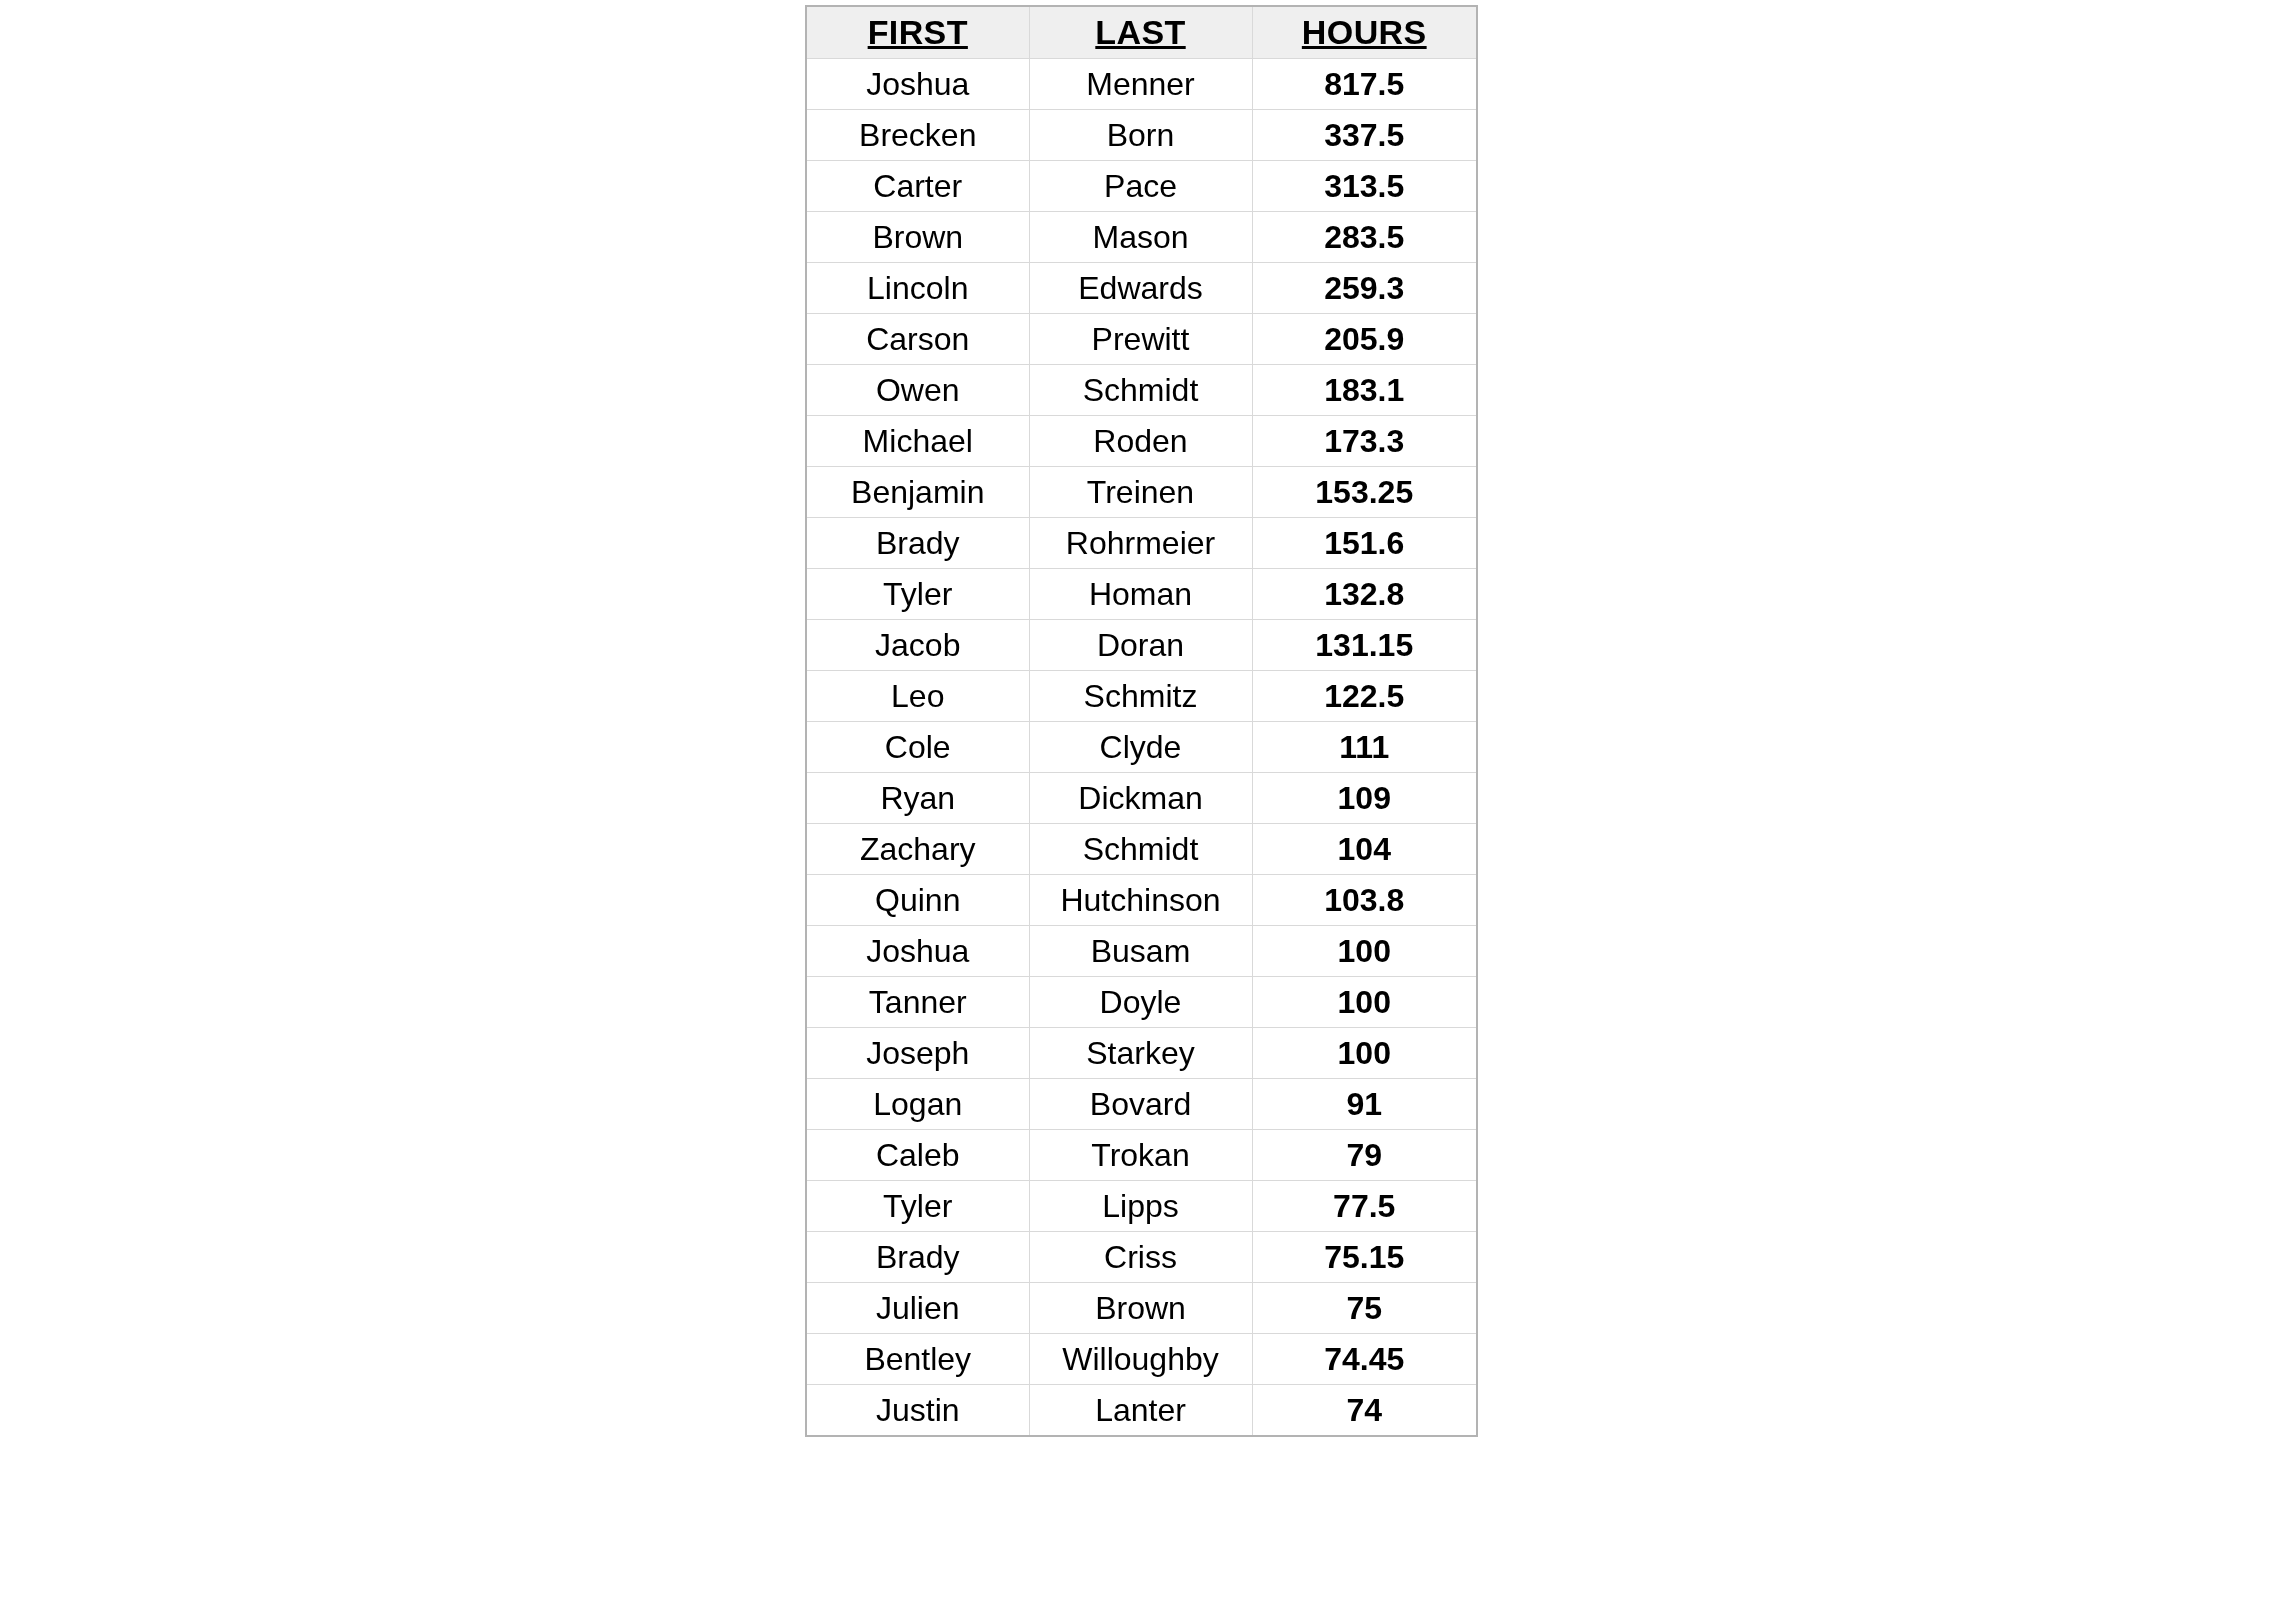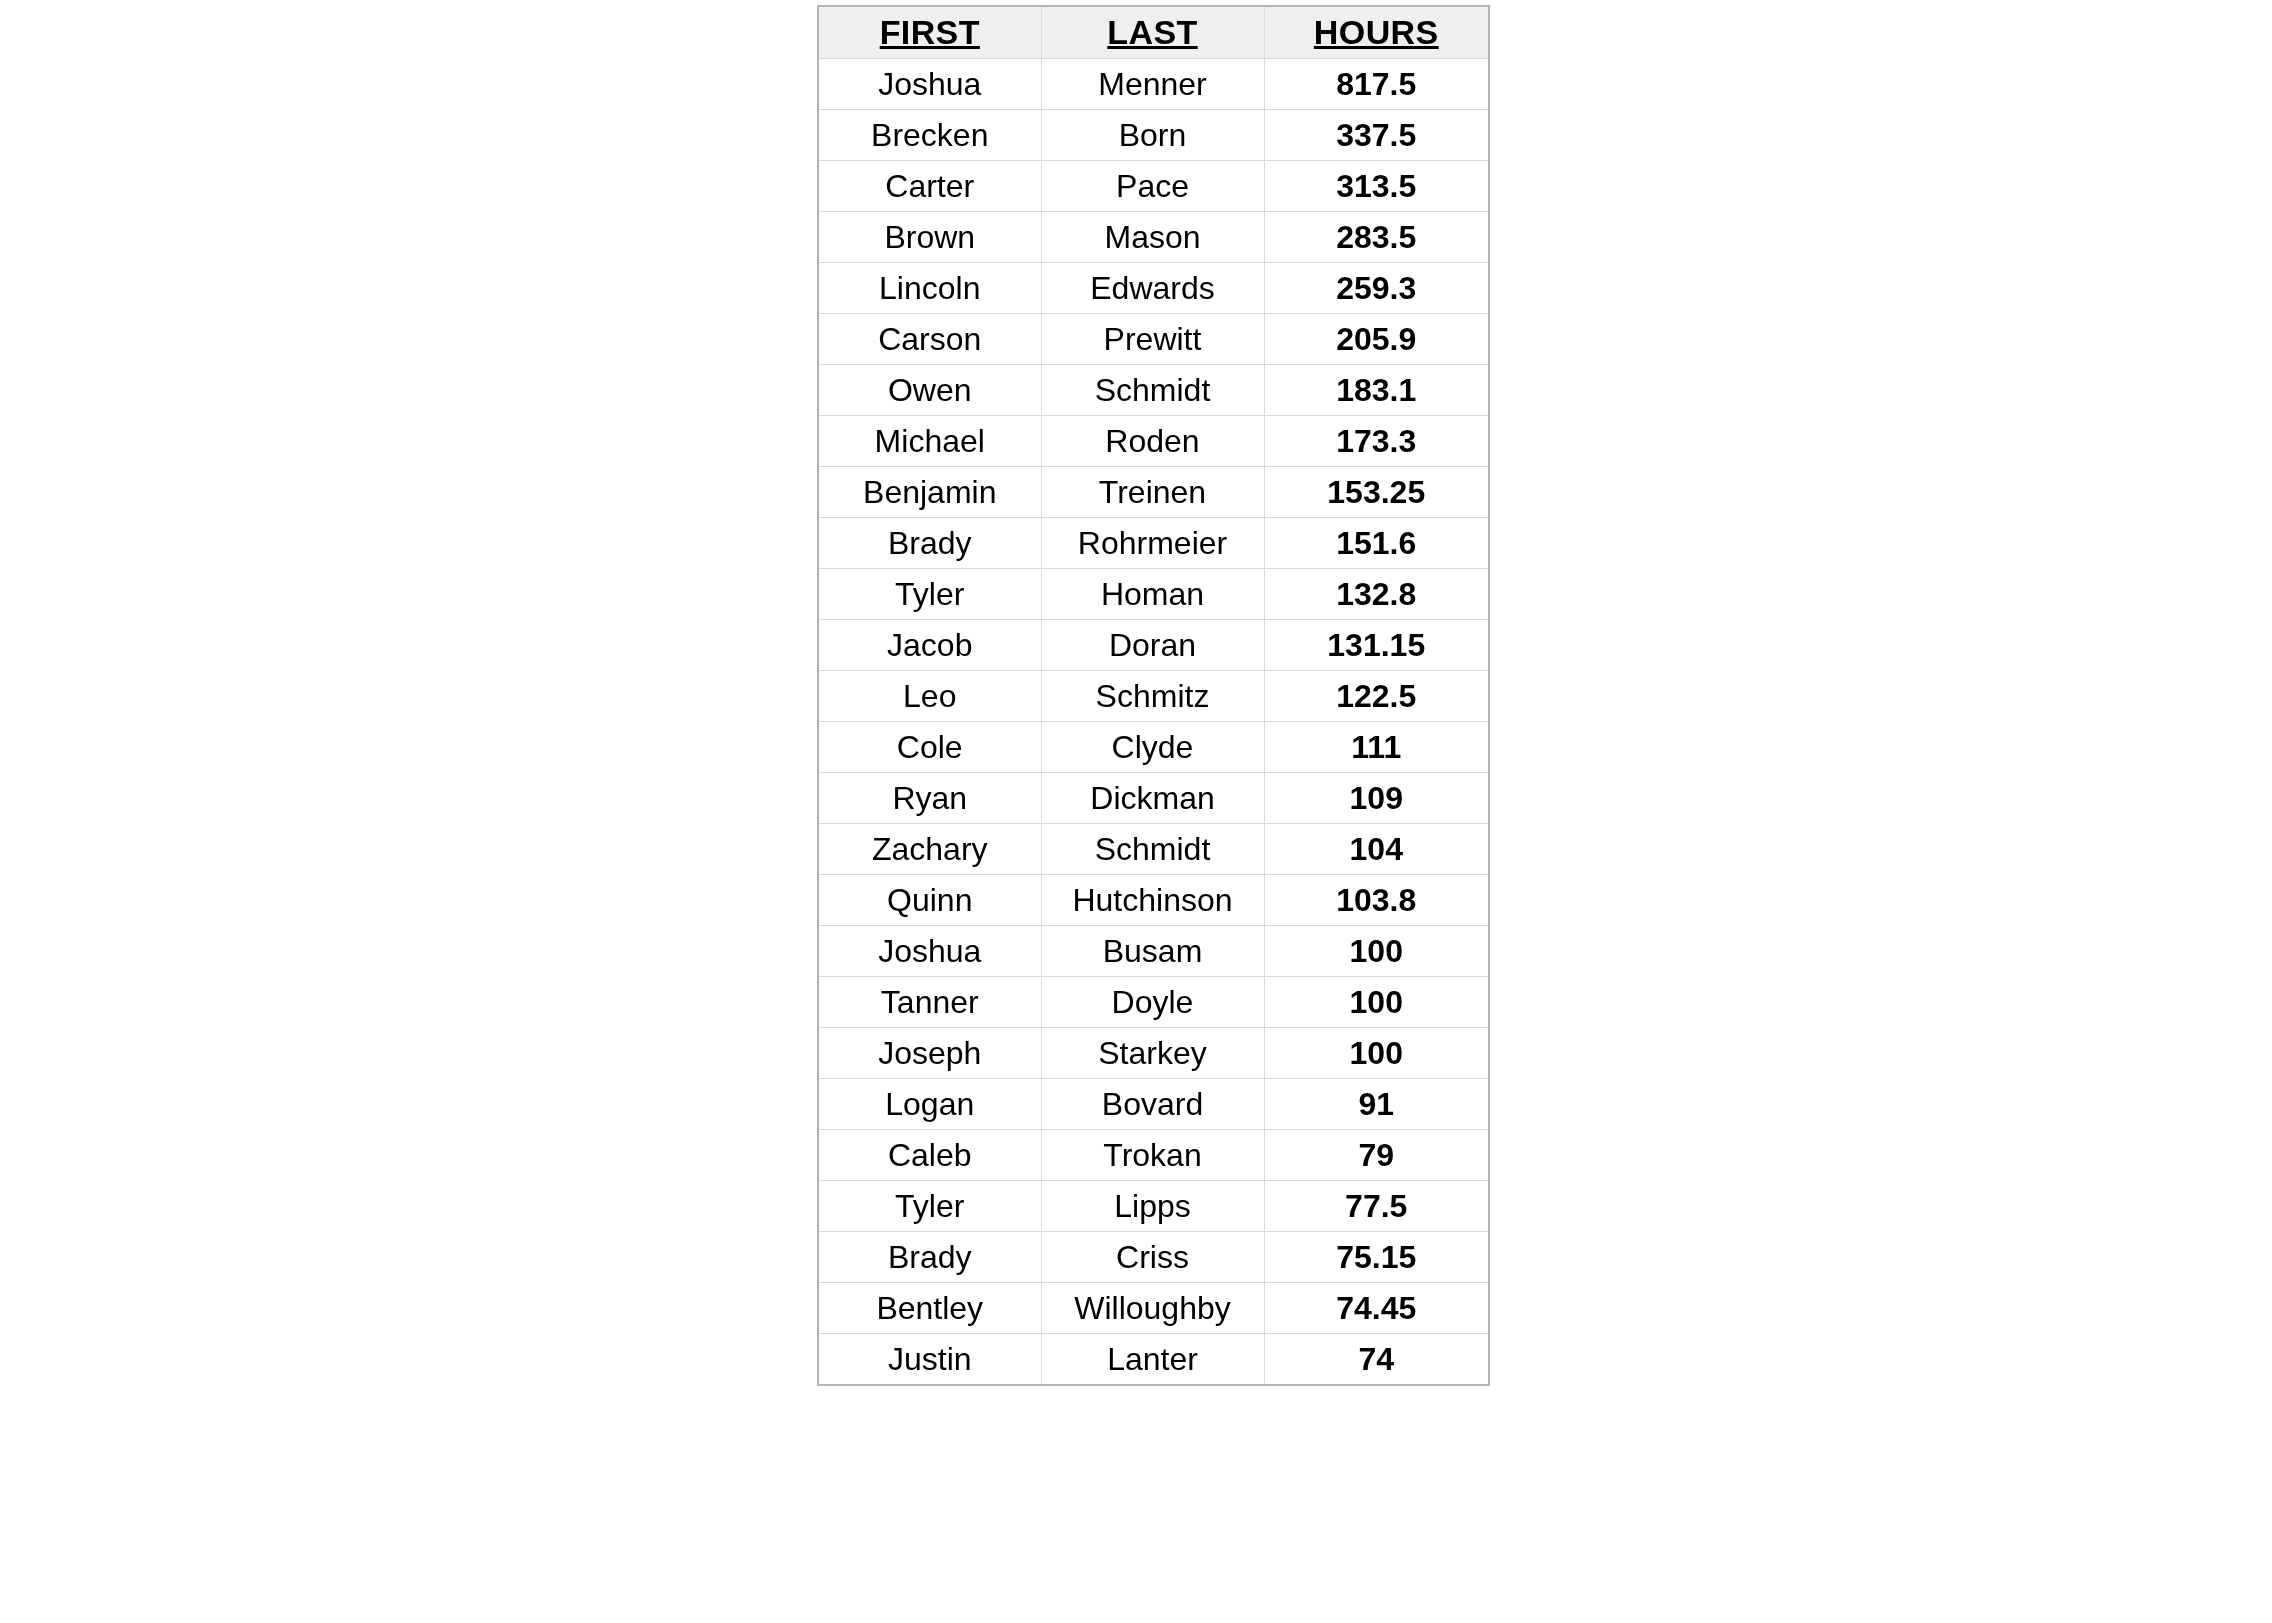--- a/index.html
+++ b/index.html
@@ -13,21 +13,20 @@
   }
   .table-wrap {
     position: absolute;
     left: 805px;
     top: 5.3px;
   }
   table.hours-table {
     border-collapse: collapse;
     table-layout: fixed;
     border: 2.7px solid #b3b3b3;
-    margin-left: 12px;
   }
   col.col-first  { width: 223px; }
   col.col-last   { width: 223px; }
   col.col-hours  { width: 225px; }
   th, td {
     border: 1.8px solid #d9d9d9;
     text-align: center;
     vertical-align: middle;
     overflow: hidden;
     white-space: nowrap;
@@ -182,20 +181,25 @@
           <td>Tyler</td>
           <td>Lipps</td>
           <td class="hours">77.5</td>
         </tr>
         <tr>
           <td>Brady</td>
           <td>Criss</td>
           <td class="hours">75.15</td>
         </tr>
         <tr>
+          <td>Julien</td>
+          <td>Brown</td>
+          <td class="hours">75</td>
+        </tr>
+        <tr>
           <td>Bentley</td>
           <td>Willoughby</td>
           <td class="hours">74.45</td>
         </tr>
         <tr>
           <td>Justin</td>
           <td>Lanter</td>
           <td class="hours">74</td>
         </tr>
       </tbody>

